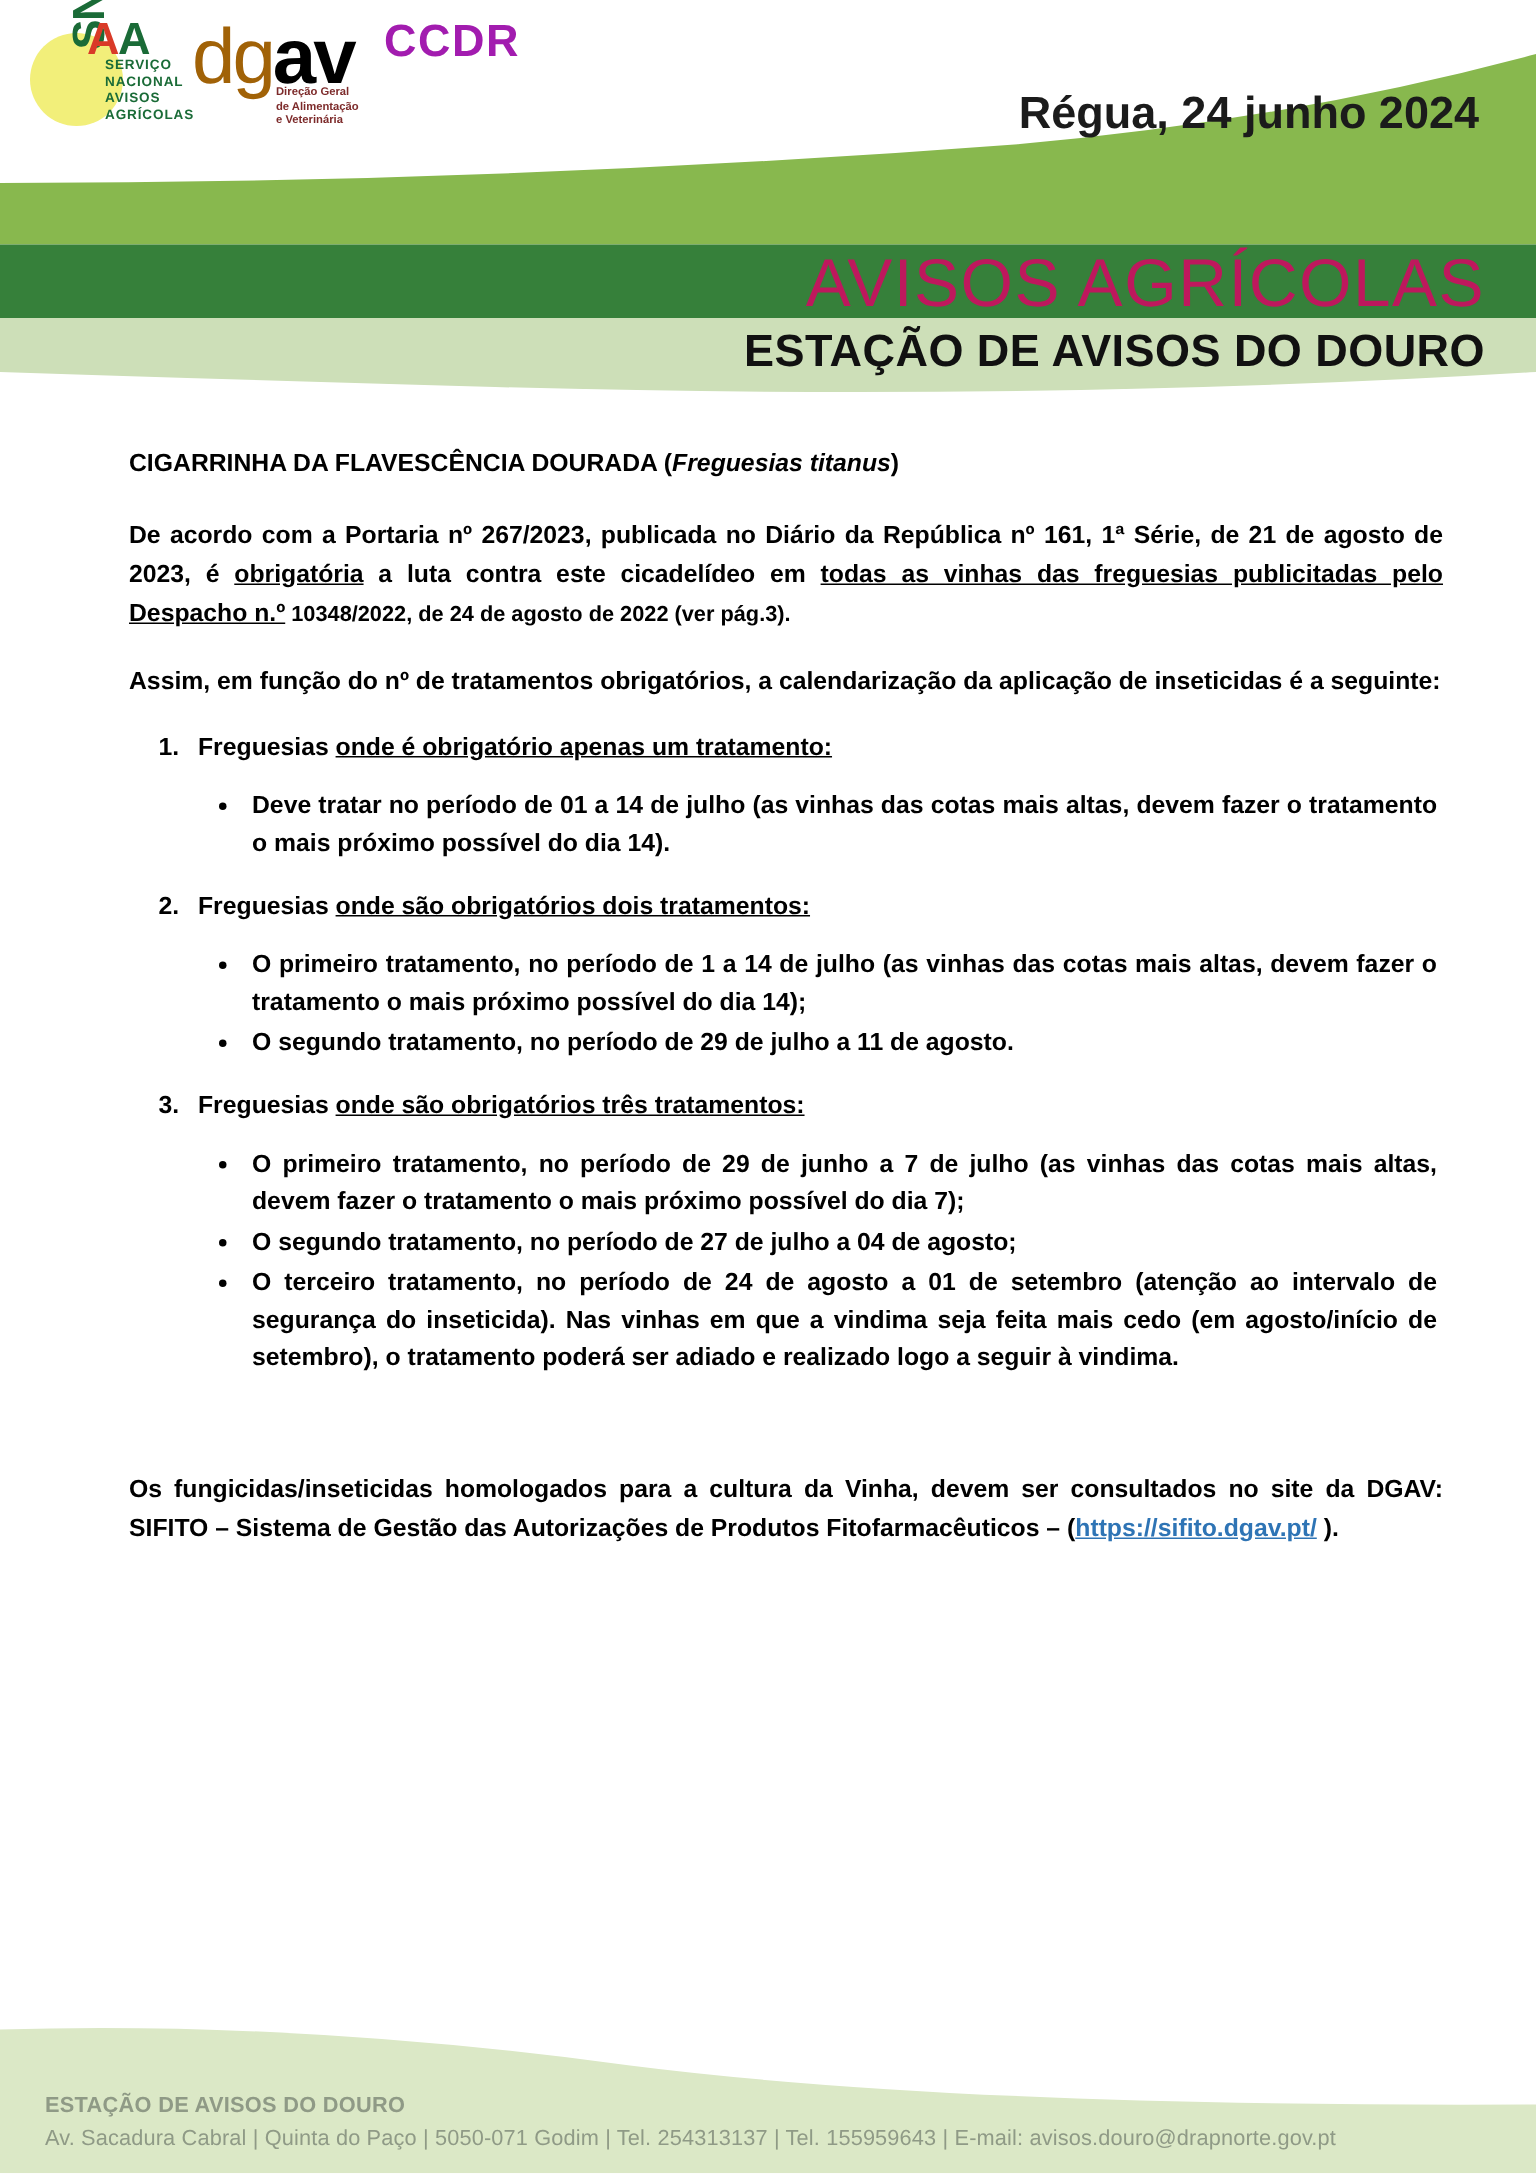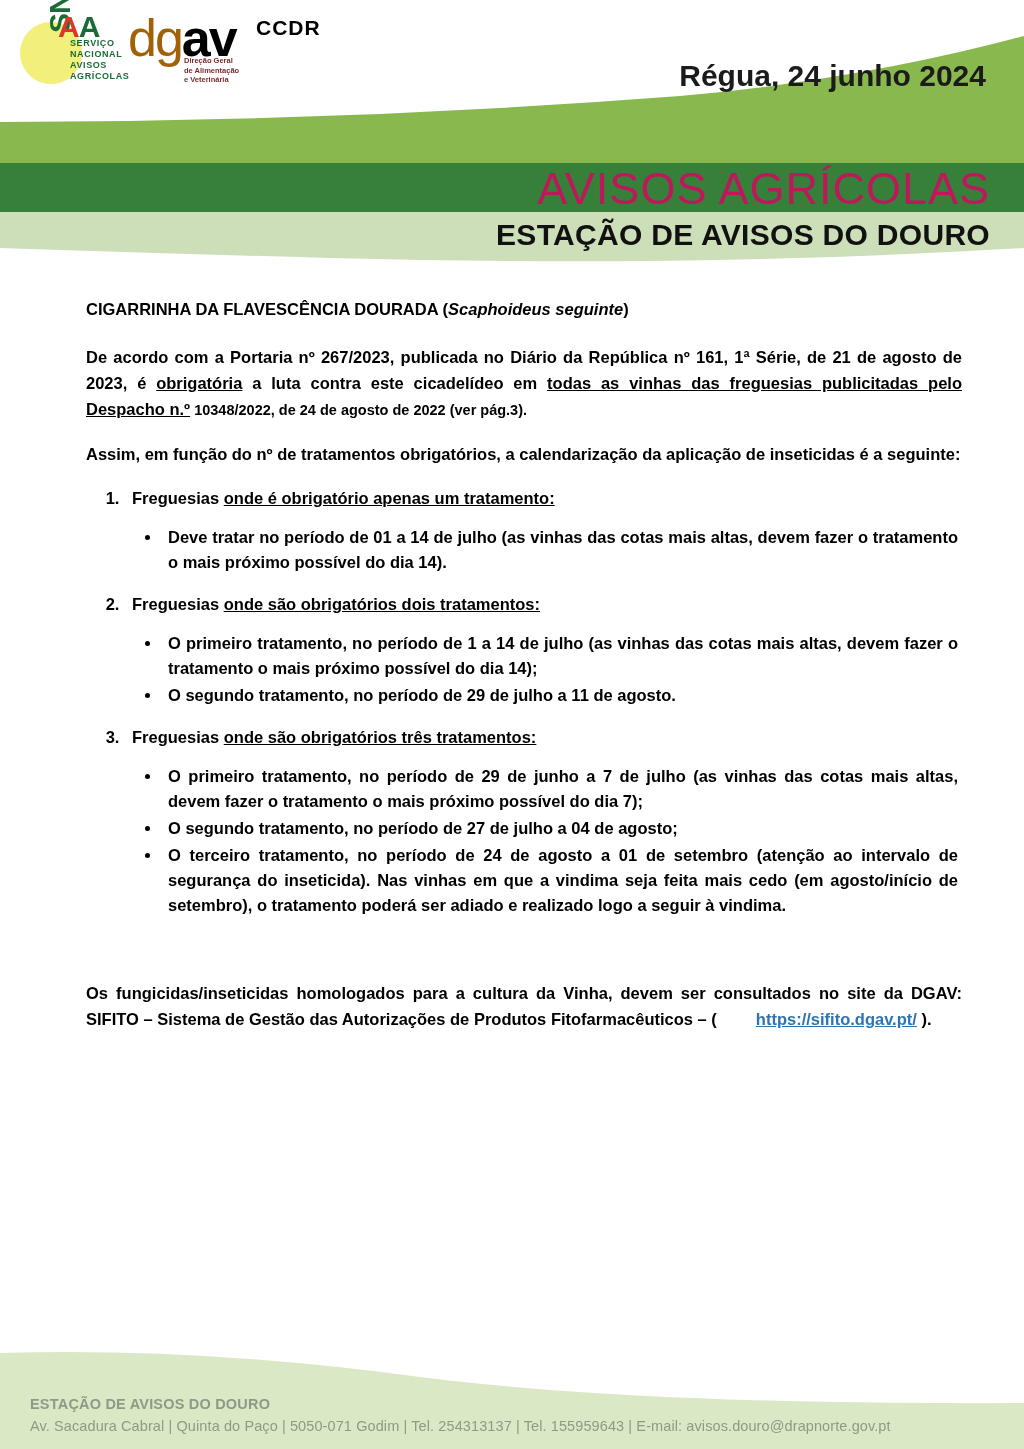--- a/index.html
+++ b/index.html
@@ -114,24 +114,24 @@
 
   
   .logo-ccdr {
     position: absolute;
     left: 250px; top: 14px;
     width: 160px; height: 86px;
   }
   .ccdr-top {
     position: absolute;
     left: 6px; top: 0;
-    font-size: 21px;
+    font-size: 30px;
     line-height: 28px;
     font-weight: bold;
-    color: #000000;
+    color: #a21caf;
     letter-spacing: 1px;
     text-align: center;
   }
   .ccdr-norte {
     position: absolute;
     left: 0px; top: 26px;
     font-size: 42px;
     line-height: 46px;
     font-weight: bold;
     letter-spacing: 0px;
@@ -233,21 +233,20 @@
     line-height: 25px;
     font-weight: bold;
     text-align: justify;
     margin-bottom: 2px;
     padding-left: 6px;
   }
   .gap-lg { height: 46px; }
   a.link {
     color: #2e74b5;
     text-decoration: underline;
-    margin-left: 39px;
   }
 
   
   .footer {
     position: absolute;
     left: 0; bottom: 0;
     width: 1024px;
     height: 100px;
   }
   .footer-svg {
@@ -316,21 +315,21 @@
     <div class="circ-block">
       <div class="circ-sub">Régua, 24 junho 2024</div>
     </div>
 
     <div class="band-title">AVISOS AGRÍCOLAS</div>
     <div class="band-sub">ESTAÇÃO DE AVISOS DO DOURO</div>
   </div>
 
   <div class="content">
 
-    <div class="heading-line"><span>CIGARRINHA DA FLAVESCÊNCIA DOURADA (</span><span class="ital">Scaphoideus seguinte</span><span>)</span></div>
+    <div class="heading-line"><span>CIGARRINHA DA FLAVESCÊNCIA DOURADA (</span><span class="ital">Freguesias titanus</span><span>)</span></div>
 
     <p class="para"><span>De acordo com a Portaria nº 267/2023, publicada no Diário da República nº 161, 1ª Série, de 21 de agosto de 2023, é </span><span class="u">obrigatória</span><span> a luta contra este cicadelídeo em </span><span class="u">todas as vinhas das freguesias publicitadas pelo Despacho n.º</span><span class="small-num"> 10348/2022</span><span class="small-num">, de 24 de agosto de 2022 (ver pág.3).</span></p>
 
     <p class="para">Assim, em função do nº de tratamentos obrigatórios, a calendarização da aplicação de inseticidas é a seguinte:</p>
 
     <ol class="numlist">
 
       <li>
         <span>Freguesias </span><span class="u">onde é obrigatório apenas um tratamento:</span>
         <ul class="bullets">

